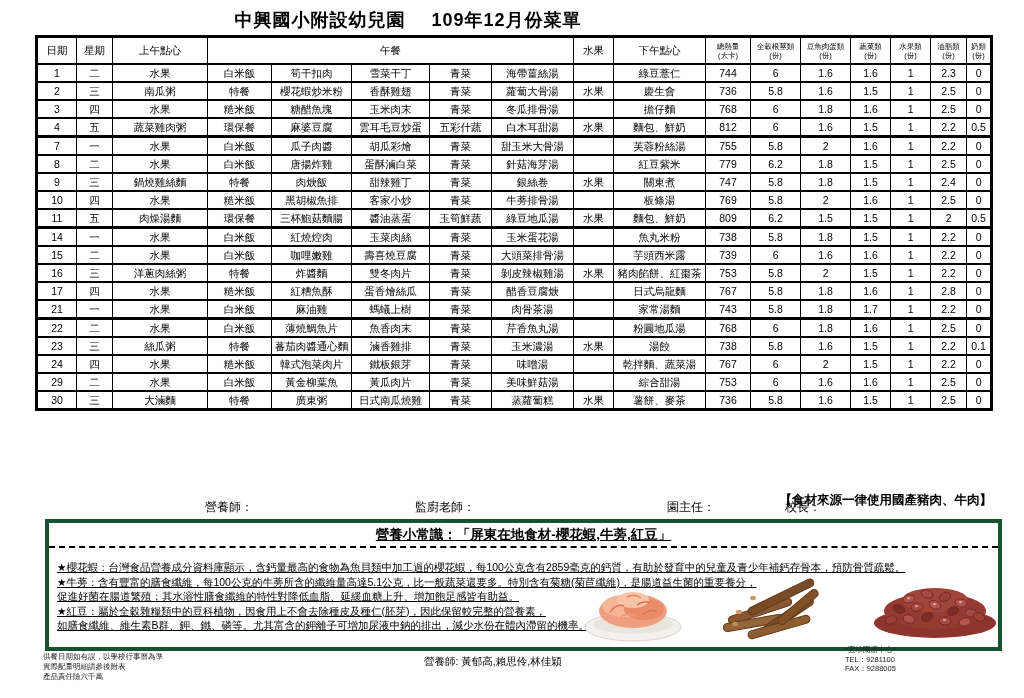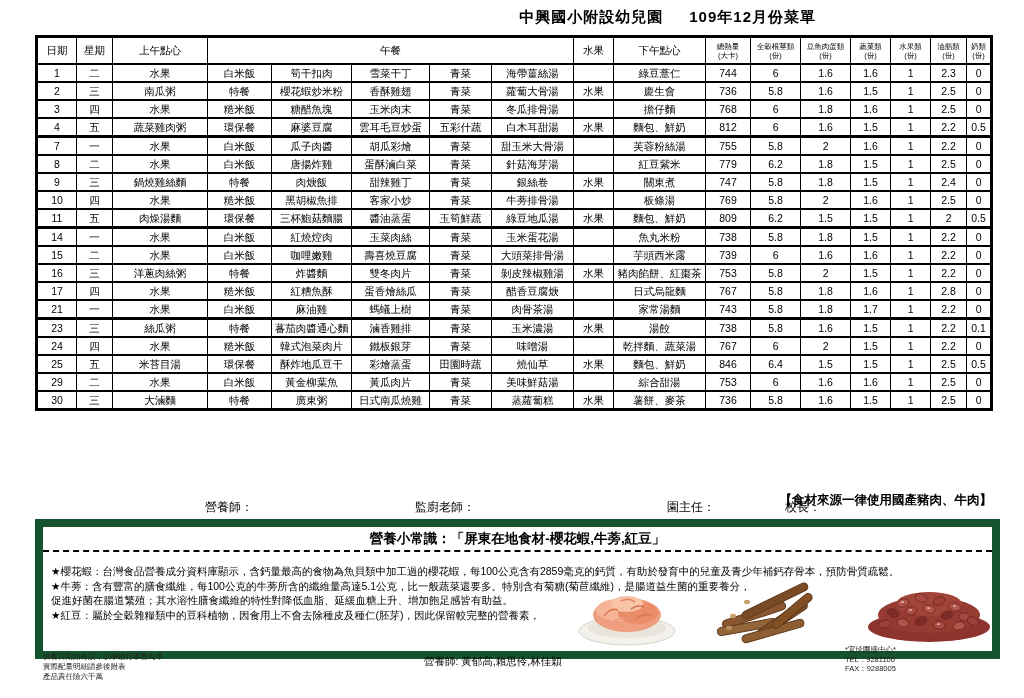--- a/index.html
+++ b/index.html
@@ -1,22 +1,22 @@
 <!DOCTYPE html>
 <html><head>
 <meta charset="utf-8">
 <style>
   html,body{margin:0;padding:0;}
   body{
     width:1024px;height:698px;position:relative;background:#fff;color:#000;
     font-family:"Liberation Sans","DejaVu Sans",sans-serif;overflow:hidden;
   }
   .page-title{
-    position:absolute;top:8px;left:0;width:816px;text-align:right;
-    font-size:15px;font-weight:600;letter-spacing:1px;white-space:nowrap;
+    position:absolute;top:8px;left:0;width:816px;text-align:center;
+    font-size:18px;font-weight:600;letter-spacing:1px;white-space:nowrap;
   }
   .page-title .month{margin-left:26px;}
 
   .menu-table{
     position:absolute;left:35px;top:35px;width:955px;
     border-collapse:collapse;table-layout:fixed;border:3px solid #000;
   }
   .menu-table th,.menu-table td{
     border:1px solid #000;border-top-width:2px;border-bottom-width:2px;
     text-align:center;vertical-align:middle;padding:0;overflow:hidden;white-space:nowrap;
@@ -30,22 +30,23 @@
   .menu-table tbody td{font-size:10.5px;height:16px;line-height:1;}
   .menu-table tbody tr:nth-child(5n+4) td{border-bottom-width:3px;}
 
   .source-note{
     position:absolute;top:492px;right:32px;font-size:12.5px;font-weight:bold;white-space:nowrap;
   }
   .sig{position:absolute;top:499px;font-size:12px;}
   .sig-1{left:205px;} .sig-2{left:415px;} .sig-3{left:625px;padding-left:42px;} .sig-4{left:785px;}
 
   .tips-box{
-    position:absolute;left:35px;top:519px;width:949px;height:124px;
-    border:8px solid #14532d;
+    position:absolute;left:45px;top:519px;width:949px;height:124px;
+    border:4px solid #14532d;
+    text-decoration:underline;
   }
   .tips-title{
     font-size:13.5px;font-weight:bold;text-align:center;padding:3px 0 2px 0;
     border-bottom:2px dashed #000;
   }
   .tips-lines{margin:12px 0 0 8px;font-size:10.5px;line-height:14.5px;}
   .tips-line{white-space:nowrap;}
   .food-img{position:absolute;}
   .img-shrimp{left:533px;top:56px;width:102px;height:64px;}
   .img-burdock{left:670px;top:54px;width:110px;height:64px;}
@@ -373,20 +374,39 @@
     <td>家常湯麵</td>
     <td>743</td>
     <td>5.8</td>
     <td>1.8</td>
     <td>1.7</td>
     <td>1</td>
     <td>2.2</td>
     <td>0</td>
   </tr>
       <tr>
+    <td>22</td>
+    <td>二</td>
+    <td>水果</td>
+    <td>白米飯</td>
+    <td>薄燒鯛魚片</td>
+    <td>魚香肉末</td>
+    <td>青菜</td>
+    <td>芹香魚丸湯</td>
+    <td></td>
+    <td>粉圓地瓜湯</td>
+    <td>768</td>
+    <td>6</td>
+    <td>1.8</td>
+    <td>1.6</td>
+    <td>1</td>
+    <td>2.5</td>
+    <td>0</td>
+  </tr>
+      <tr>
     <td>23</td>
     <td>三</td>
     <td>絲瓜粥</td>
     <td>特餐</td>
     <td>蕃茄肉醬通心麵</td>
     <td>滷香雞排</td>
     <td>青菜</td>
     <td>玉米濃湯</td>
     <td>水果</td>
     <td>湯餃</td>
@@ -409,39 +429,20 @@
     <td>味噌湯</td>
     <td></td>
     <td>乾拌麵、蔬菜湯</td>
     <td>767</td>
     <td>6</td>
     <td>2</td>
     <td>1.5</td>
     <td>1</td>
     <td>2.2</td>
     <td>0</td>
-  </tr>
-      <tr>
-    <td>25</td>
-    <td>五</td>
-    <td>米苔目湯</td>
-    <td>環保餐</td>
-    <td>酥炸地瓜豆干</td>
-    <td>彩燴蒸蛋</td>
-    <td>田園時蔬</td>
-    <td>燒仙草</td>
-    <td>水果</td>
-    <td>麵包、鮮奶</td>
-    <td>846</td>
-    <td>6.4</td>
-    <td>1.5</td>
-    <td>1.5</td>
-    <td>1</td>
-    <td>2.5</td>
-    <td>0.5</td>
   </tr>
       <tr>
     <td>29</td>
     <td>二</td>
     <td>水果</td>
     <td>白米飯</td>
     <td>黃金柳葉魚</td>
     <td>黃瓜肉片</td>
     <td>青菜</td>
     <td>美味鮮菇湯</td>
@@ -484,20 +485,21 @@
 <span class="sig sig-3">園主任：</span>
 <span class="sig sig-4">校長：</span>
 
 <div class="tips-box">
   <div class="tips-title">營養小常識：「屏東在地食材-櫻花蝦,牛蒡,紅豆」</div>
   <div class="tips-lines">
     <div class="tips-line">★櫻花蝦：台灣食品營養成分資料庫顯示，含鈣量最高的食物為魚貝類中加工過的櫻花蝦，每100公克含有2859毫克的鈣質，有助於發育中的兒童及青少年補鈣存骨本，預防骨質疏鬆。</div>
     <div class="tips-line">★牛蒡：含有豐富的膳食纖維，每100公克的牛蒡所含的纖維量高達5.1公克，比一般蔬菜還要多。特別含有菊糖(菊苣纖維)，是腸道益生菌的重要養分，</div>
     <div class="tips-line">促進好菌在腸道繁殖；其水溶性膳食纖維的特性對降低血脂、延緩血糖上升、增加飽足感皆有助益。</div>
     <div class="tips-line">★紅豆：屬於全穀雜糧類中的豆科植物，因食用上不會去除種皮及種仁(胚芽)，因此保留較完整的營養素，</div>
+    <div class="tips-line">如膳食纖維、維生素B群、鉀、鐵、磷等。尤其富含的鉀離子可增加尿液中鈉的排出，減少水份在體內滯留的機率。</div>
   </div>
 
   <svg class="food-img img-shrimp" viewBox="0 0 102 64">
     <ellipse cx="51" cy="48" rx="48" ry="14" fill="#f3f1ec" stroke="#d9d4ca" stroke-width="1"></ellipse>
     <ellipse cx="51" cy="45" rx="40" ry="10" fill="#eae5dc"></ellipse>
     <ellipse cx="51" cy="32" rx="34" ry="17" fill="#ef9e7f"></ellipse>
     <ellipse cx="42" cy="27" rx="22" ry="11" fill="#f6b596"></ellipse>
     <ellipse cx="62" cy="30" rx="20" ry="11" fill="#ea8c68"></ellipse>
     <ellipse cx="51" cy="21" rx="16" ry="8" fill="#f9c3a8"></ellipse>
     <path d="M28 33 q7 -9 14 -6" stroke="#d97450" stroke-width="1.4" fill="none"></path>

